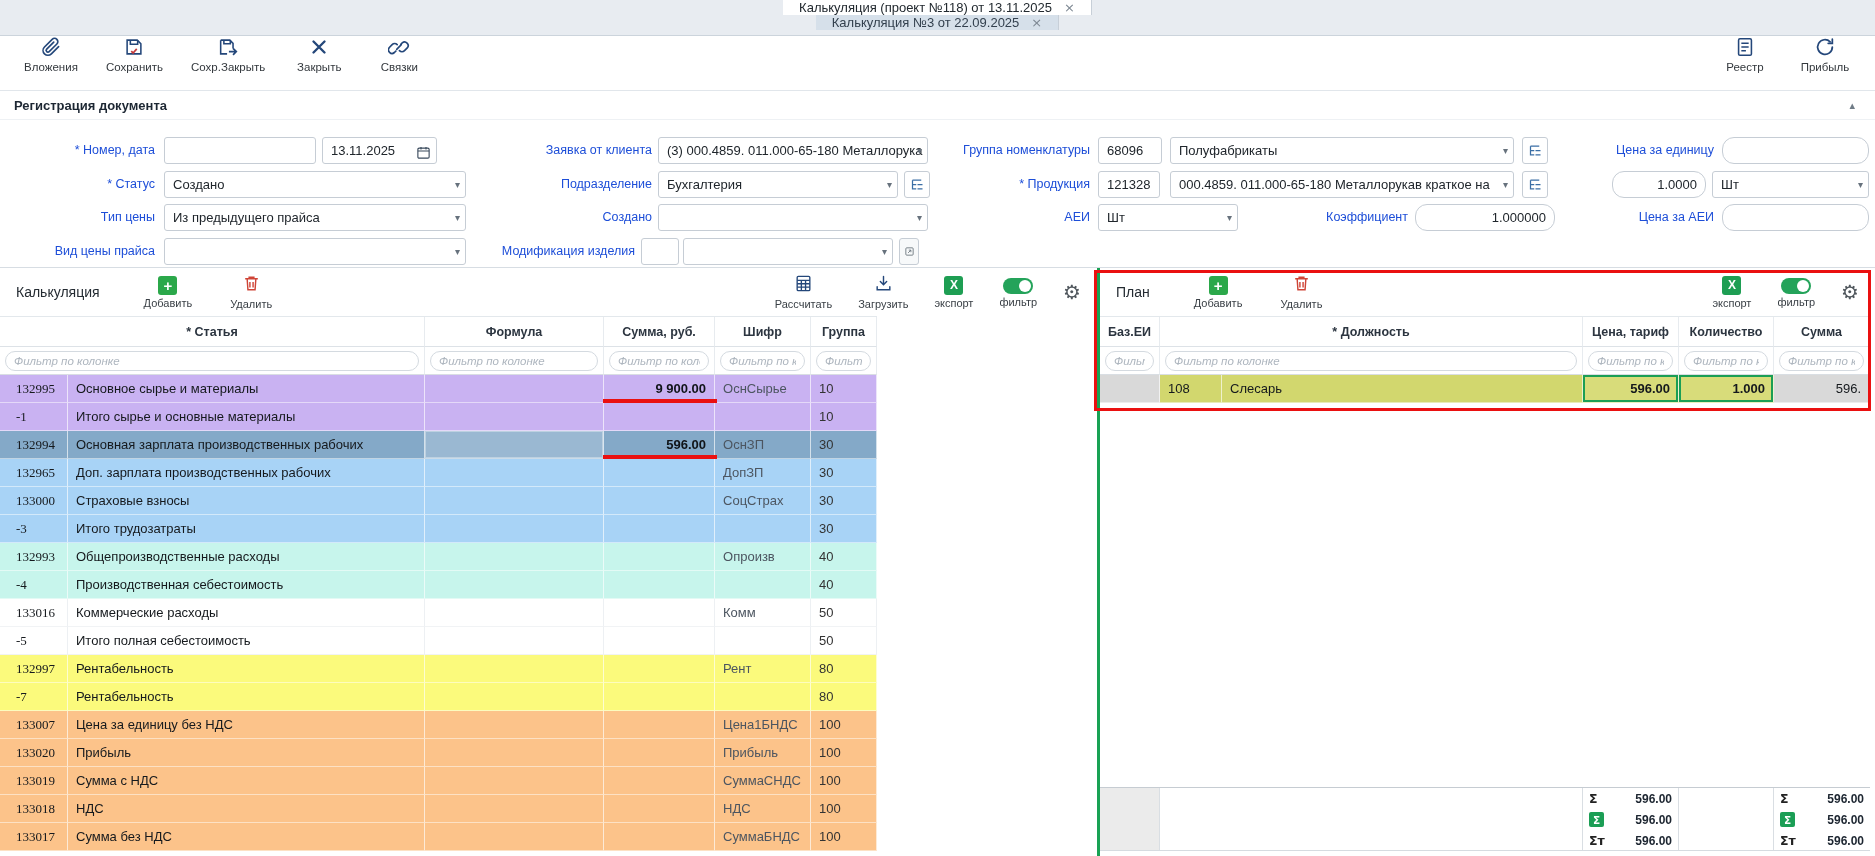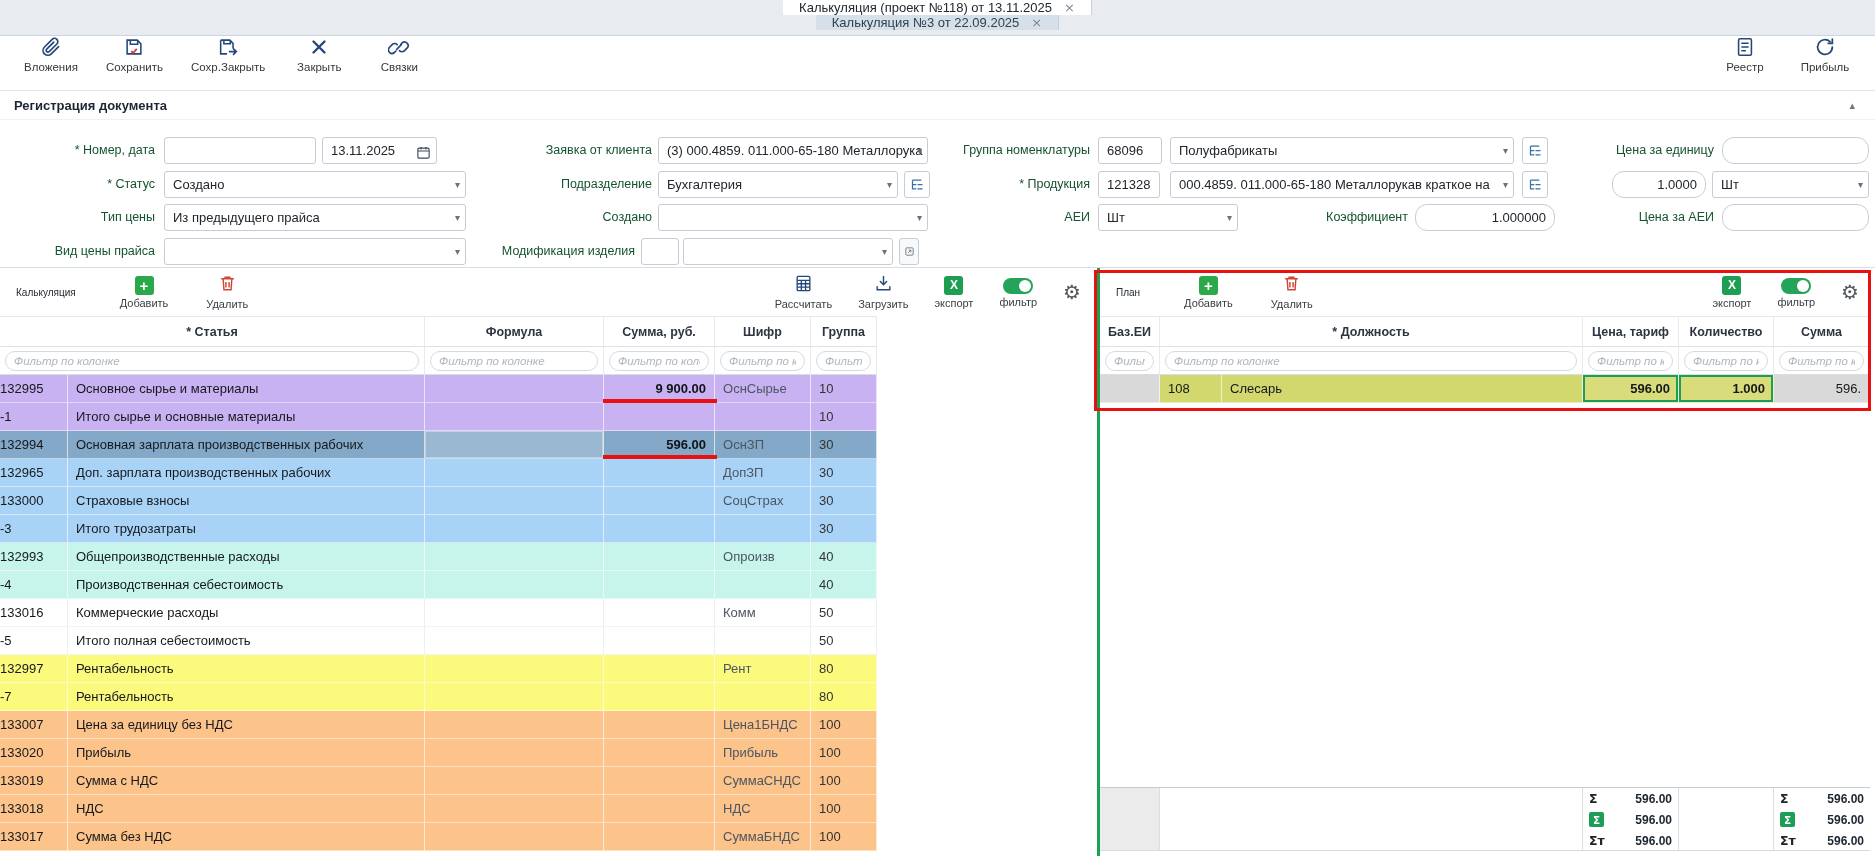--- a/index.html
+++ b/index.html
@@ -22,57 +22,57 @@
   .tb-right .tbtn{margin-right:0;margin-left:28px;}
   .isvg{width:22px;height:22px;display:block;}
 
   
   .reg-header{position:absolute;left:0;top:90px;width:100%;height:30px;border-top:1px solid #e1e6eb;border-bottom:1px solid #eef1f4;display:flex;align-items:center;padding:0 14px;font-weight:700;font-size:13px;color:#1d2733;background:#fff;}
   .reg-caret{margin-left:auto;color:#707c87;font-size:11px;padding-right:6px;}
 
   
   .form{position:absolute;left:0;top:120px;width:100%;height:148px;background:#fff;border-bottom:1px solid #d7dde3;}
   .frow{position:absolute;left:0;width:100%;height:27px;}
-  .flabel{position:absolute;font-size:12.5px;color:#14532d;text-align:right;line-height:27px;white-space:nowrap;overflow:hidden;}
+  .flabel{position:absolute;font-size:12.5px;color:#1d4ed8;text-align:right;line-height:27px;white-space:nowrap;overflow:hidden;}
   .finput,.fselect{position:absolute;height:27px;border:1px solid #c6cdd5;border-radius:3px;background:#fff;font-size:13px;color:#20262c;padding:0 8px;line-height:25px;white-space:nowrap;overflow:hidden;outline:none;}
   .fselect{padding-right:20px;cursor:pointer;}
   .fselect .chev{position:absolute;right:5px;top:0;line-height:25px;color:#67727d;font-size:10px;}
   .finput.num{text-align:right;border-radius:12px;}
   .finput.date{padding-right:26px;}
   .finput.date .cal{position:absolute;right:5px;top:5px;}
   .hbtn{position:absolute;width:26px;height:27px;border:1px solid #c6cdd5;border-radius:3px;background:#fff;display:flex;align-items:center;justify-content:center;cursor:pointer;}
   .sbtn{position:absolute;width:20px;height:27px;border:1px solid #c6cdd5;border-radius:3px;background:#f7f9fa;display:flex;align-items:center;justify-content:center;cursor:pointer;}
 
   
   .panels{position:absolute;left:0;top:268px;width:1875px;height:588px;background:#fff;}
   .left-panel{position:absolute;left:0;top:0;width:1097px;height:588px;background:#fff;}
   .splitter{position:absolute;left:1097px;top:0;width:3px;height:588px;background:#18a254;}
   .right-panel{position:absolute;left:1100px;top:0;width:775px;height:588px;background:#fff;}
 
   .ptoolbar{position:absolute;top:0;left:0;right:0;height:48px;display:flex;align-items:center;padding:0 16px;background:#fff;}
-  .ptitle{font-size:10px;color:#242b32;margin-right:44px;text-align:center;}
+  .ptitle{font-size:14px;color:#242b32;margin-right:44px;text-align:center;}
   .pbtn{display:flex;flex-direction:column;align-items:center;gap:2px;margin-right:38px;cursor:pointer;}
   .pbtn .lbl{font-size:11px;color:#3a4046;white-space:nowrap;}
   .pt-right{margin-left:auto;display:flex;align-items:center;gap:26px;}
   .pt-right .pbtn{margin-right:0;}
   .icon-plus{width:19px;height:19px;background:#2ba84a;border-radius:3px;color:#fff;font-size:15px;font-weight:700;line-height:19px;text-align:center;}
   .icon-xls{width:19px;height:19px;background:#1e9e53;border-radius:3px;color:#fff;font-size:12px;font-weight:700;display:flex;align-items:center;justify-content:center;}
   .toggle{width:30px;height:16px;border-radius:9px;background:#24a35a;position:relative;margin-top:2px;}
   .toggle::after{content:'';position:absolute;right:2px;top:2px;width:12px;height:12px;background:#fff;border-radius:50%;}
   .gear{font-family:"DejaVu Sans",sans-serif;font-size:20px;color:#4f565c;line-height:22px;cursor:pointer;}
 
   
   table.grid{border-collapse:separate;border-spacing:0;table-layout:fixed;position:absolute;top:48px;left:0;background:#fff;border-top:1px solid #e3e8ec;}
   .grid th{height:30px;font-size:12.5px;font-weight:700;color:#2c3540;text-align:center;border-right:1px solid #e7ebef;border-bottom:1px solid #dde2e7;background:#fff;overflow:hidden;white-space:nowrap;}
   .grid tr.flt th{height:28px;border-bottom:1px solid #d9dee3;font-weight:400;}
   .grid .flt input{width:calc(100% - 10px);height:20px;margin:0 5px;border:1px solid #d4dae0;border-radius:10px;padding:0 8px;font-size:11.5px;font-style:italic;color:#556;outline:none;display:block;}
   .grid .flt input::placeholder{color:#aeb6bf;font-style:italic;}
   .grid td{height:28px;padding:0 8px;font-size:13px;color:#15191d;border-right:1px solid rgba(255,255,255,.65);border-bottom:1px solid rgba(255,255,255,.5);white-space:nowrap;overflow:hidden;}
   .grid td.light{border-right-color:#edf0f3;border-bottom-color:#f1f3f5;}
-  .c-id{padding:0 0 !important;}
+  .c-id{padding:0 16px !important;font-family:Liberation Serif, serif;}
   .c-sum{text-align:right;font-weight:700;color:#101418 !important;}
   .c-code{color:#4c5560 !important;}
   .c-group{color:#333 !important;}
   tr.selected td.c-formula{background:rgba(255,255,255,.18);box-shadow:inset 0 0 0 1px rgba(255,255,255,.35);}
 
   .p-bazei,.p-sum{background:#d9d9d9;}
   .p-code,.p-name{background:#d2d76e;}
   .p-price,.p-qty{background:#d8dc7a;box-shadow:inset 0 0 0 2px #1b9e55;text-align:right;font-weight:700;}
   .p-sum{text-align:right;color:#33383d;}
   .p-code{color:#20252a;}

